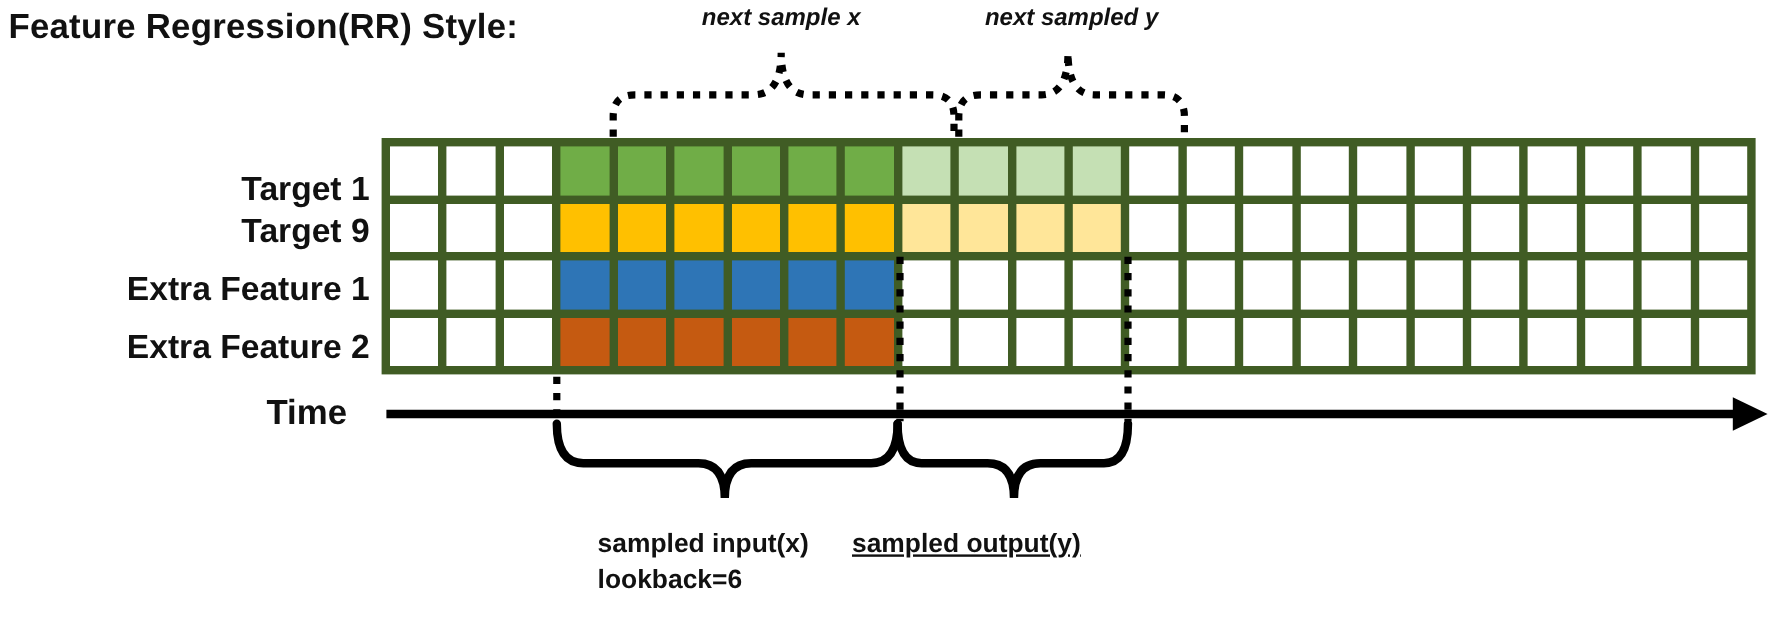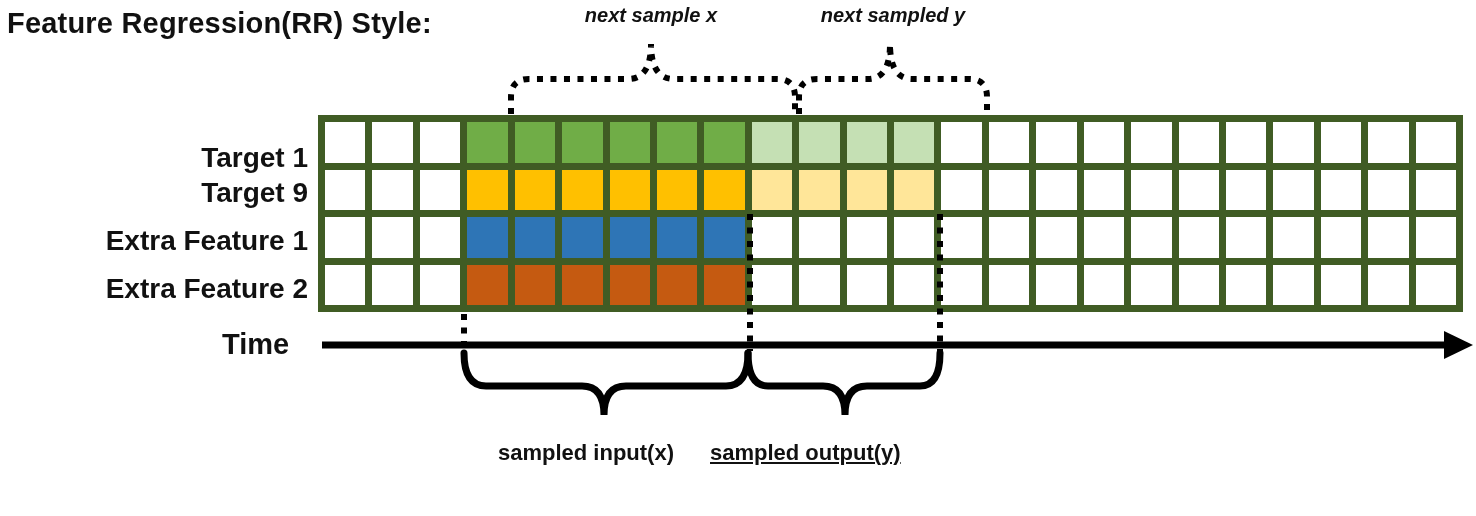--- a/index.html
+++ b/index.html
@@ -211,19 +211,20 @@
 
     <path d="M 464 353 Q 464 386 486 386 L 582 386 Q 604 386 604 415 Q 604 386 626 386 L 726 386 Q 748 386 748 353" fill="none" stroke="#000000" stroke-width="7" stroke-linecap="round"></path>
 
     <path d="M 748 353 Q 748 386 768 386 L 823 386 Q 845 386 845 415 Q 845 386 867 386 L 920 386 Q 940 386 940 353" fill="none" stroke="#000000" stroke-width="7" stroke-linecap="round"></path>
   </svg>
 
   <div class="time-label">Time</div>
 
   <div class="note-block input">
     <div>sampled input(x)</div>
+    <div>lookback=6</div>
   </div>
 
   <div class="note-block output">
     <div>sampled output(y)</div>
   </div>
 
 </div>
 
 </body></html>

